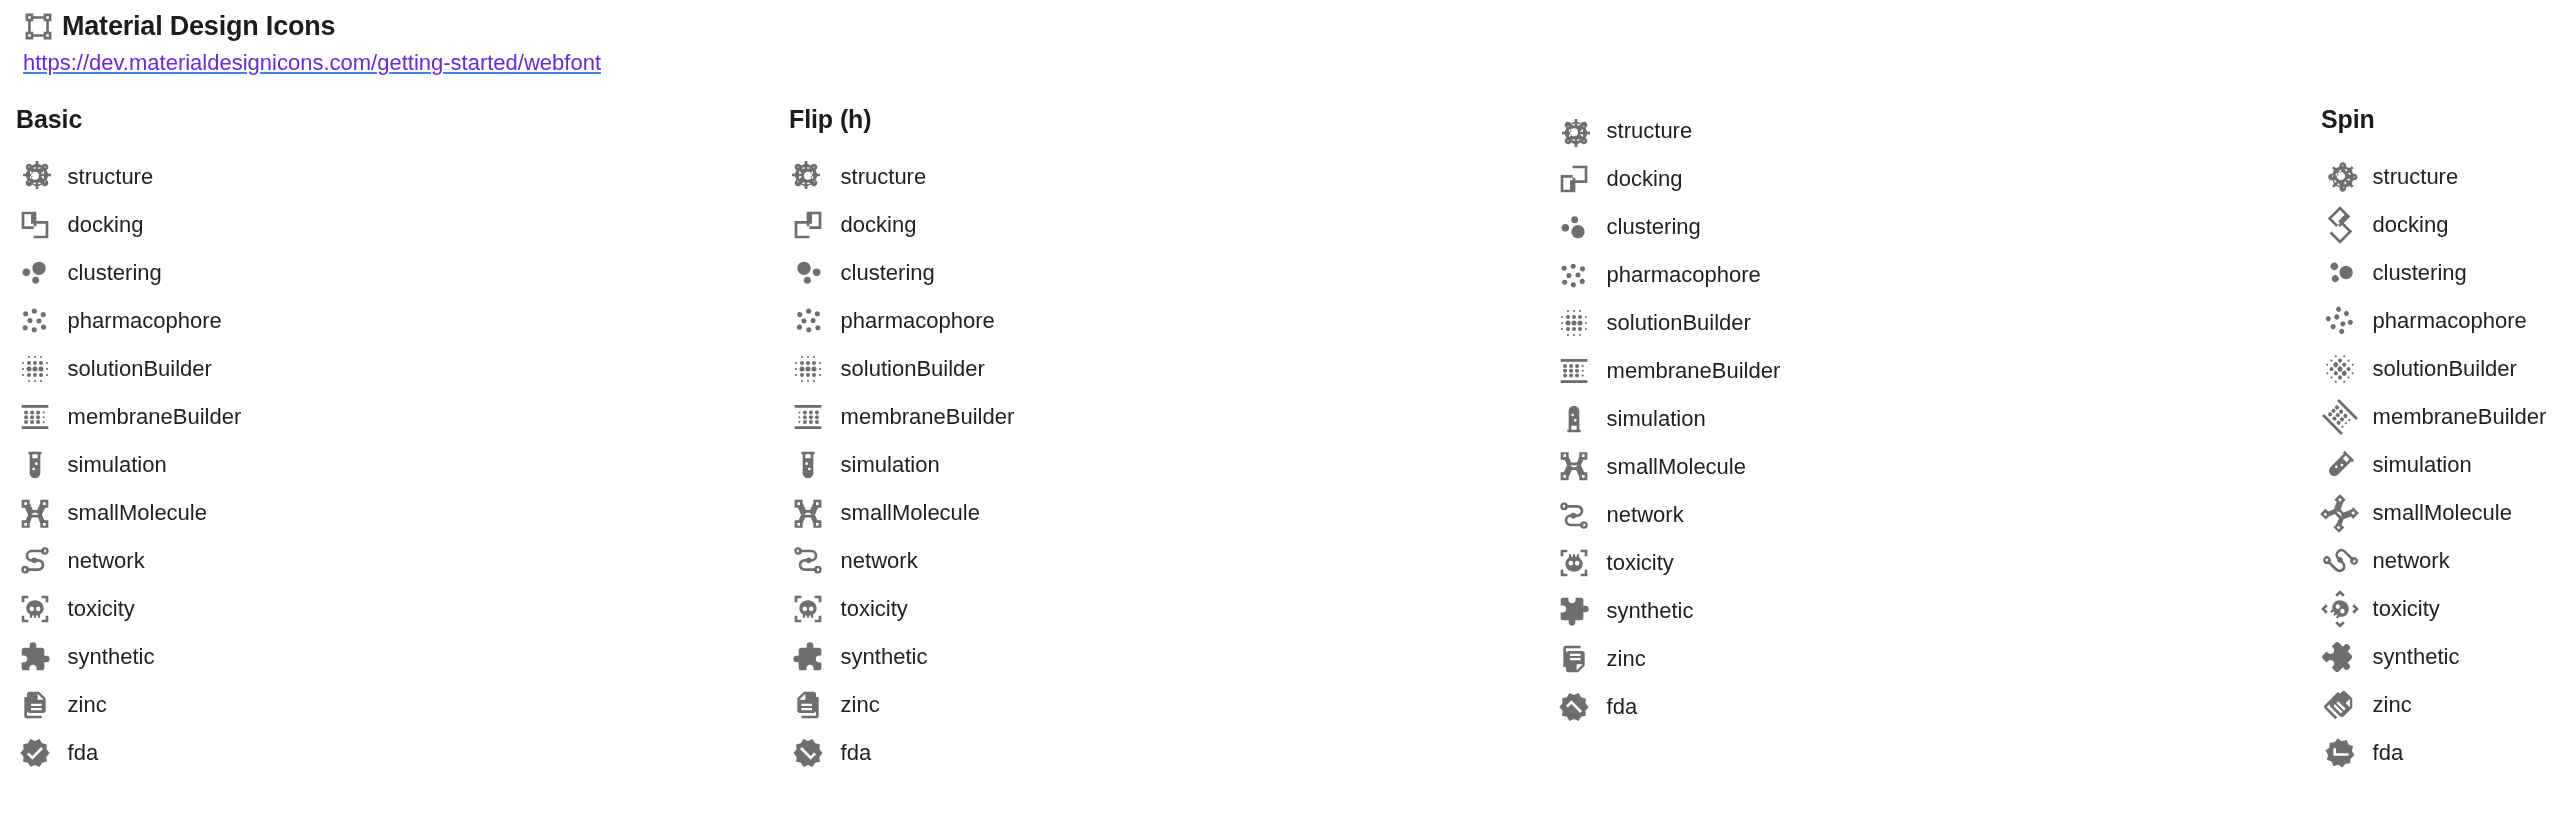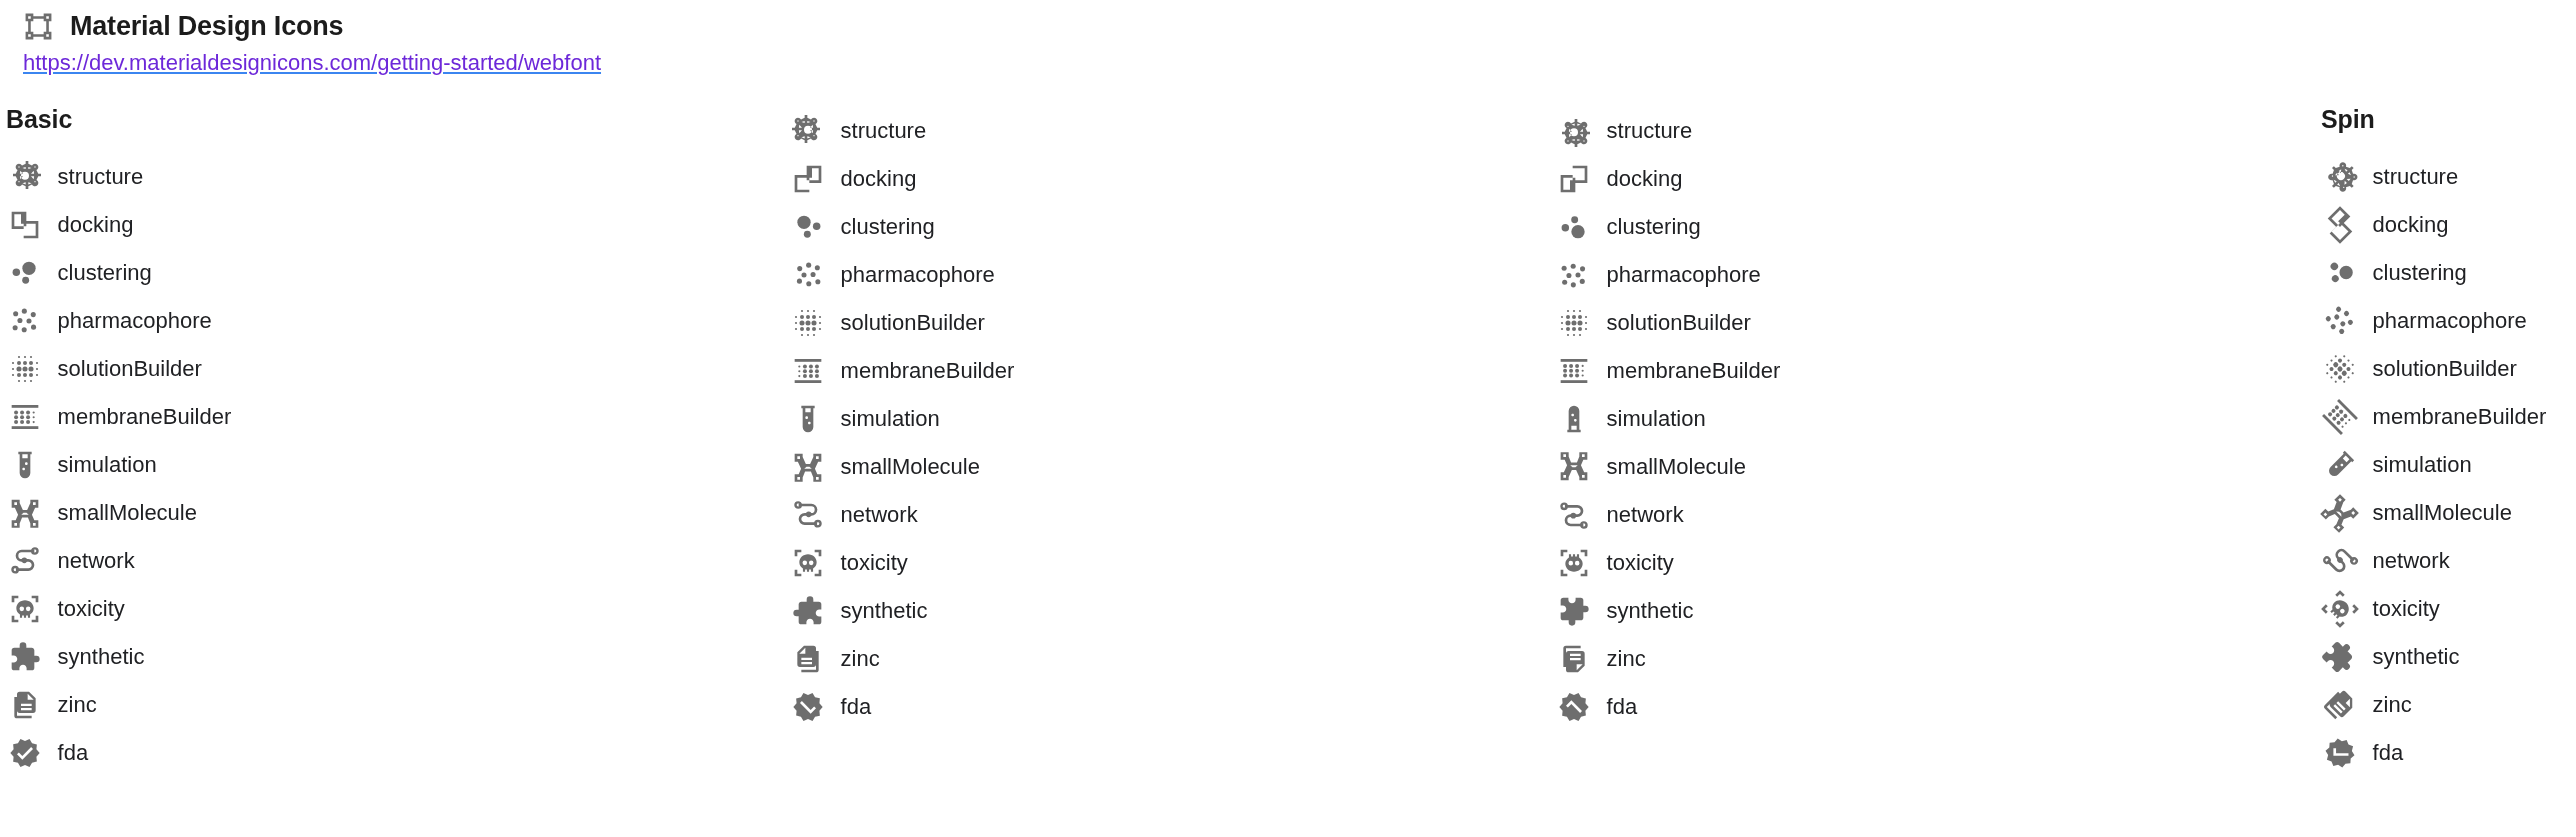--- a/index.html
+++ b/index.html
@@ -17,21 +17,21 @@
     overflow: hidden;
   }
 
   
   .page-header {
     padding: 11.3px 0 0 23px;
   }
   .title-row {
     display: flex;
     align-items: center;
-    gap: 16px;
+    gap: 8px;
   }
   .title-icon {
     width: 31px;
     height: 31px;
     flex: 0 0 31px;
     display: block;
     color: #6e6e6e;
   }
   .title-icon svg { display: block; width: 100%; height: 100%; fill: currentColor; }
   .page-title {
@@ -57,21 +57,21 @@
   .columns {
     position: relative;
     margin-top: 31px;
     display: flex;
     align-items: flex-start;
   }
   .icon-column {
     flex: 0 0 766px;
     padding-left: 23px;
   }
-  .icon-column:first-child { padding-left: 6px; }
+  .icon-column:first-child { padding-left: 16px; }
   .column-title {
     font-size: 25px;
     font-weight: bold;
     color: #1c1c1c;
     margin: 0 0 21px 0;
     line-height: 1;
     letter-spacing: -0.1px;
   }
 
   .icon-list { list-style: none; margin: 0; padding: 0; }
@@ -288,20 +288,21 @@
           <svg viewBox="0 0 24 24">
               <path d="M23,12L20.56,9.22L20.9,5.54L17.29,4.72L15.4,1.54L12,3L8.6,1.54L6.71,4.72L3.1,5.53L3.44,9.21L1,12L3.44,14.78L3.1,18.47L6.71,19.29L8.6,22.47L12,21L15.4,22.46L17.29,19.28L20.9,18.46L20.56,14.78L23,12M10,17L6,13L7.41,11.59L10,14.17L16.59,7.58L18,9L10,17Z"></path>
             </svg>
         </span>
         <span class="icon-label">fda</span>
       </li>
     </ul>
   </div>
 
   <div class="icon-column">
+    <div class="column-title">Flip (h)</div>
     <ul class="icon-list">
 
       <li class="icon-row">
         <span class="icon-cell tf-flip-h">
           <svg viewBox="0 0 24 24">
               <path d="M7.5,2C6.12,2 5,3.12 5,4.5C5,5.5 5.58,6.36 6.42,6.77L5.06,9.5H3V11.5H5.06L6.42,14.23C5.58,14.64 5,15.5 5,16.5C5,17.88 6.12,19 7.5,19C8.5,19 9.36,18.42 9.77,17.58L12.5,18.94V21H14.5V18.94L17.23,17.58C17.64,18.42 18.5,19 19.5,19C20.88,19 22,17.88 22,16.5C22,15.5 21.42,14.64 20.58,14.23L21.94,11.5H24V9.5H21.94L20.58,6.77C21.42,6.36 22,5.5 22,4.5C22,3.12 20.88,2 19.5,2C18.5,2 17.64,2.58 17.23,3.42L14.5,2.06V0H12.5V2.06L9.77,3.42C9.36,2.58 8.5,2 7.5,2M7.5,4A0.5,0.5 0 0,1 8,4.5A0.5,0.5 0 0,1 7.5,5A0.5,0.5 0 0,1 7,4.5A0.5,0.5 0 0,1 7.5,4M19.5,4A0.5,0.5 0 0,1 20,4.5A0.5,0.5 0 0,1 19.5,5A0.5,0.5 0 0,1 19,4.5A0.5,0.5 0 0,1 19.5,4M10.06,5.23L12.5,4.44V6.06L10.06,5.23M16.94,5.23L14.5,6.06V4.44L16.94,5.23M8.5,7.23L10.5,9.5H8.17L8.5,7.23M18.5,7.23L18.83,9.5H16.5L18.5,7.23M12,8A3,3 0 0,1 15,11A3,3 0 0,1 12,14A3,3 0 0,1 9,11A3,3 0 0,1 12,8M8.17,11.5H10.5L8.5,13.77L8.17,11.5M16.5,11.5H18.83L18.5,13.77L16.5,11.5M7.5,15A0.5,0.5 0 0,1 8,15.5A0.5,0.5 0 0,1 7.5,16A0.5,0.5 0 0,1 7,15.5A0.5,0.5 0 0,1 7.5,15M19.5,15A0.5,0.5 0 0,1 20,15.5A0.5,0.5 0 0,1 19.5,16A0.5,0.5 0 0,1 19,15.5A0.5,0.5 0 0,1 19.5,15M12.5,15.94V17.56L10.06,16.77L12.5,15.94M14.5,15.94L16.94,16.77L14.5,17.56V15.94Z"></path>
             </svg>
         </span>
         <span class="icon-label">structure</span>
       </li>

